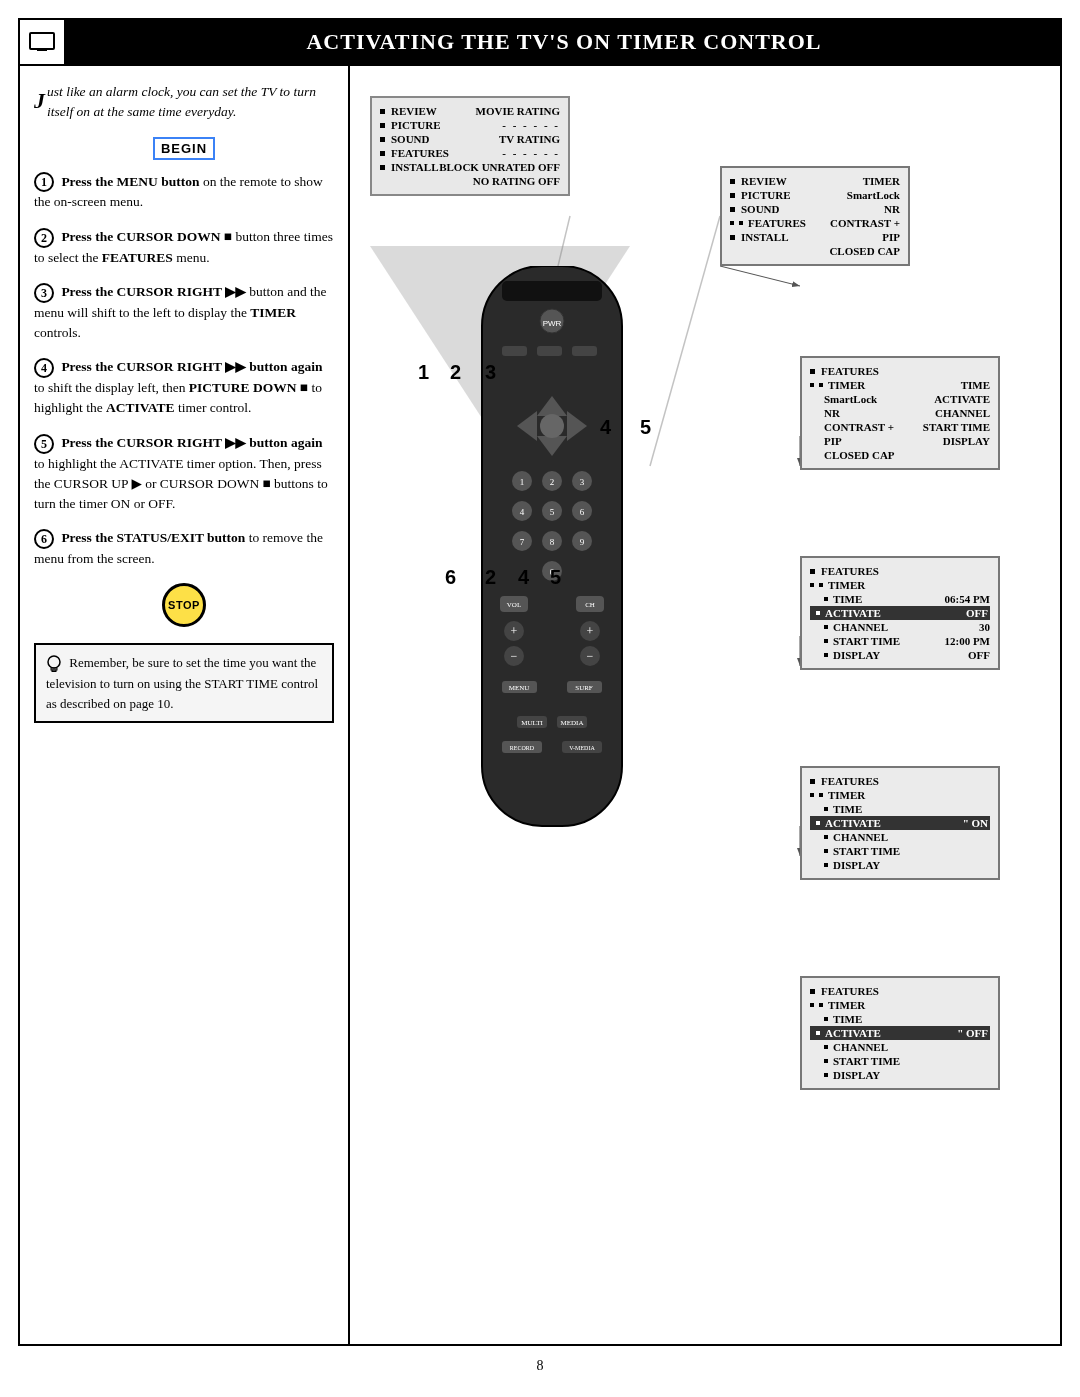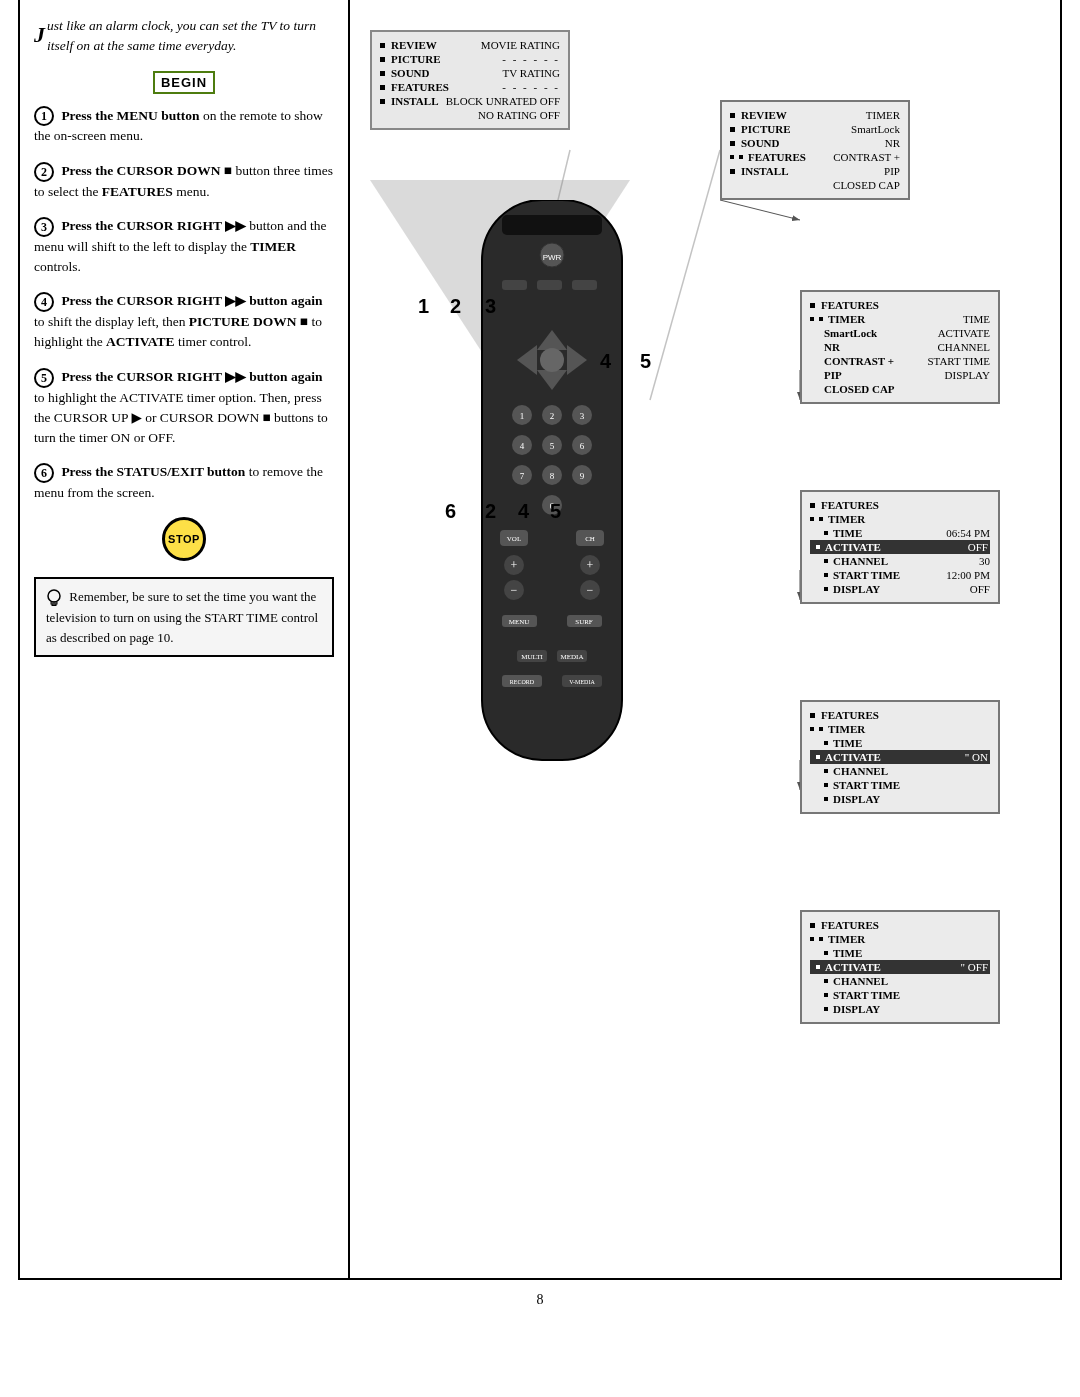--- a/index.html
+++ b/index.html
@@ -76,21 +76,21 @@
       margin-right: 2px;
       margin-top: 2px;
     }
 
     .begin-box {
       display: flex;
       justify-content: center;
       margin: 10px 0 12px 0;
     }
     .begin-btn {
-      border: 2px solid #4d7c0f;
+      border: 2px solid #3b82f6;
       padding: 2px 6px;
       font-size: 13px;
       font-weight: bold;
       font-family: Arial, sans-serif;
       letter-spacing: 1px;
     }
 
     .step {
       margin-bottom: 14px;
       font-size: 13.5px;
@@ -180,21 +180,21 @@
       padding: 1px 0;
       font-size: 11px;
     }
     .menu-row .label {
       font-weight: bold;
       display: flex;
       align-items: center;
       gap: 3px;
     }
     .menu-row .value {
-      font-weight: normal;
+      font-weight: bold;
     }
     .menu-bullet {
       display: inline-block;
       width: 5px;
       height: 5px;
       background: #000;
       margin-right: 3px;
       vertical-align: middle;
     }
     .menu-bullet-sm {
@@ -222,20 +222,32 @@
       text-align: center;
       padding: 12px 0;
       font-size: 14px;
     }
   </style>
 </head>
 <body>
 
 <div style="width:1080px; min-height:1397px; background:#fff;">
 
+  <div class="page-header">
+    <div class="header-icon-box">
+      <svg viewBox="0 0 28 28" fill="none" xmlns="http://www.w3.org/2000/svg">
+        <rect x="2" y="5" width="24" height="16" rx="1" stroke="#000" stroke-width="2" fill="#fff"></rect>
+        <rect x="9" y="21" width="10" height="2" fill="#000"></rect>
+        <line x1="14" y1="21" x2="14" y2="23" stroke="#000" stroke-width="2"></line>
+      </svg>
+    </div>
+    <div class="header-title">
+      <span>Activating the TV's On Timer Control</span>
+    </div>
+  </div>
 
   <div class="main-content">
 
     <div class="left-panel">
 
       <div class="intro-text">
         <span class="drop-cap">J</span>
         <span>ust like an alarm clock, you can set the TV to turn itself on at the same time everyday.</span>
       </div>
 

